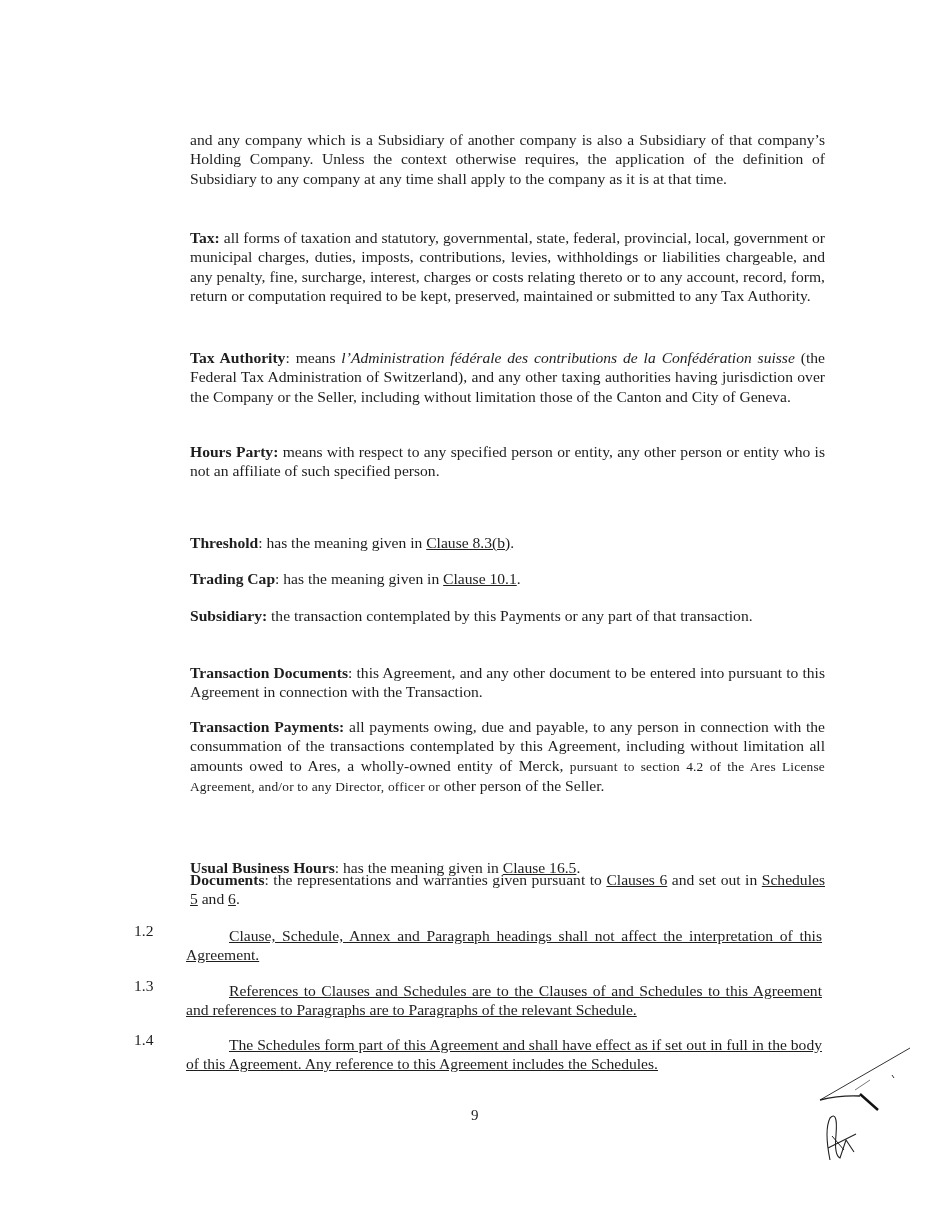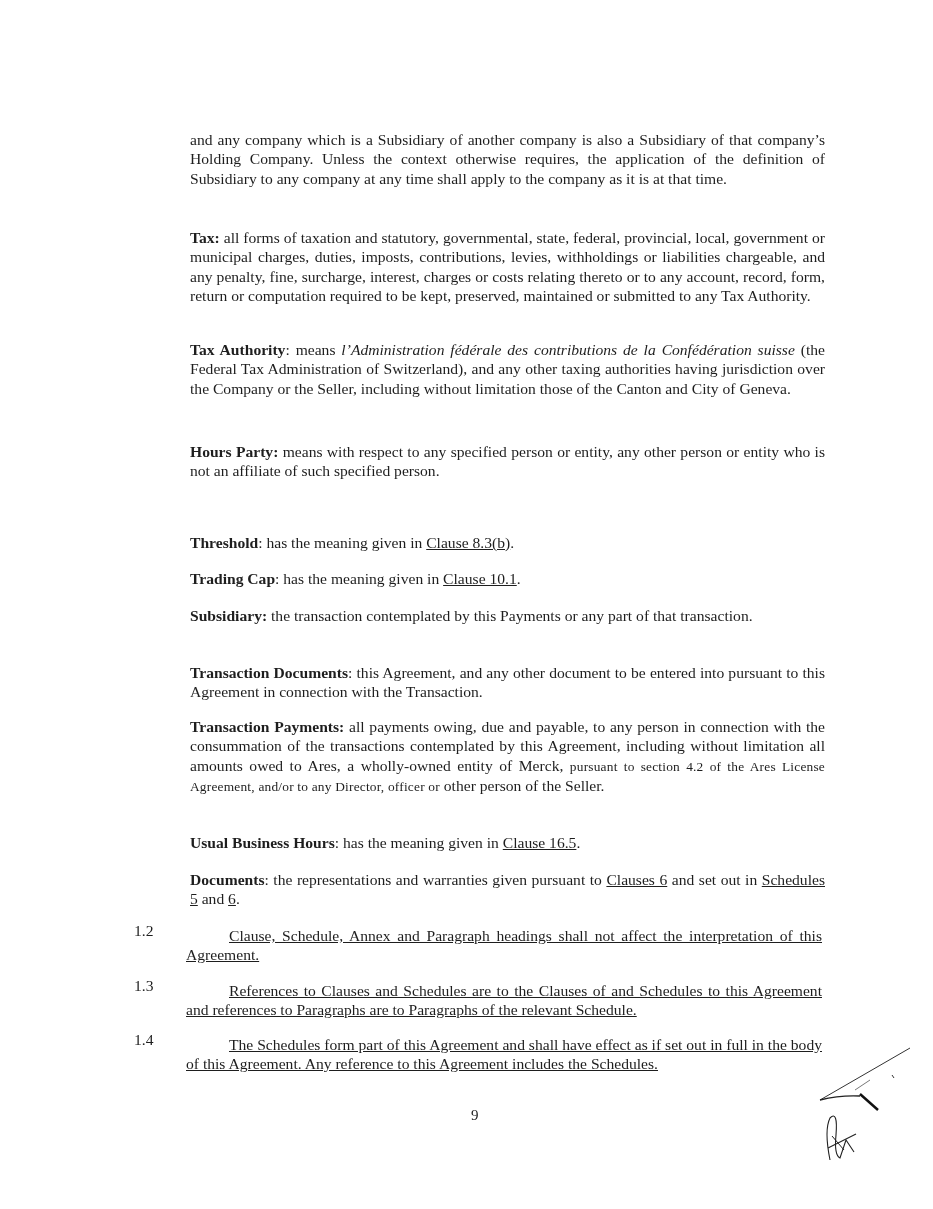--- a/index.html
+++ b/index.html
@@ -34,36 +34,36 @@
   </style>
 </head>
 <body>
 
 <div class="page">
 
   <p class="para" style="top:130px;">and any company which is a Subsidiary of another company is also a Subsidiary of that company’s Holding Company. Unless the context otherwise requires, the application of the definition of Subsidiary to any company at any time shall apply to the company as it is at that time.</p>
 
   <p class="para" style="top:228px;"><b>Tax:</b><span> all forms of taxation and statutory, governmental, state, federal, provincial, local, government or municipal charges, duties, imposts, contributions, levies, withholdings or liabilities chargeable, and any penalty, fine, surcharge, interest, charges or costs relating thereto or to any account, record, form, return or computation required to be kept, preserved, maintained or submitted to any Tax Authority.</span></p>
 
-  <p class="para" style="top:340px;"><b>Tax Authority</b><span>: means </span><i>l’Administration fédérale des contributions de la Confédération suisse</i><span> (the Federal Tax Administration of Switzerland), and any other taxing authorities having jurisdiction over the Company or the Seller, including without limitation those of the Canton and City of Geneva.</span></p>
+  <p class="para" style="top:348px;"><b>Tax Authority</b><span>: means </span><i>l’Administration fédérale des contributions de la Confédération suisse</i><span> (the Federal Tax Administration of Switzerland), and any other taxing authorities having jurisdiction over the Company or the Seller, including without limitation those of the Canton and City of Geneva.</span></p>
 
   <p class="para" style="top:442px;"><b>Hours Party:</b><span> means with respect to any specified person or entity, any other person or entity who is not an affiliate of such specified person.</span></p>
 
 
   <p class="para" style="top:533px;"><b>Threshold</b><span>: has the meaning given in </span><span class="ul">Clause 8.3(b)</span><span>.</span></p>
 
   <p class="para" style="top:569px;"><b>Trading Cap</b><span>: has the meaning given in </span><span class="ul">Clause 10.1</span><span>.</span></p>
 
   <p class="para" style="top:606px;"><b>Subsidiary:</b><span> the transaction contemplated by this Payments or any part of that transaction.</span></p>
 
   <p class="para" style="top:663px;"><b>Transaction Documents</b><span>: this Agreement, and any other document to be entered into pursuant to this Agreement in connection with the Transaction.</span></p>
 
   <p class="para" style="top:717px;"><b>Transaction Payments:</b><span> all payments owing, due and payable, to any person in connection with the consummation of the transactions contemplated by this Agreement, including without limitation all amounts owed to Ares, a wholly-owned entity of Merck,</span> <span class="small">pursuant to section 4.2 of the Ares License Agreement, and/or to any Director, officer or</span> <span>other person of the Seller.</span></p>
 
-  <p class="para" style="top:833px;"><b>Usual Business Hours</b><span>: has the meaning given in </span><span class="ul">Clause 16.5</span><span>.</span></p>
+  <p class="para" style="top:858px;"><b>Usual Business Hours</b><span>: has the meaning given in </span><span class="ul">Clause 16.5</span><span>.</span></p>
 
   <p class="para" style="top:870px;"><b>Documents</b><span>: the representations and warranties given pursuant to </span><span class="ul">Clauses 6</span><span> and set out in </span><span class="ul">Schedules 5</span><span> and </span><span class="ul">6</span><span>.</span></p>
 
   <span class="num" style="top:921px;">1.2</span>
   <p class="clause" style="top:926px;">Clause, Schedule, Annex and Paragraph headings shall not affect the interpretation of this Agreement.</p>
 
   <span class="num" style="top:976px;">1.3</span>
   <p class="clause" style="top:981px;">References to Clauses and Schedules are to the Clauses of and Schedules to this Agreement and references to Paragraphs are to Paragraphs of the relevant Schedule.</p>
 
   <span class="num" style="top:1030px;">1.4</span>

